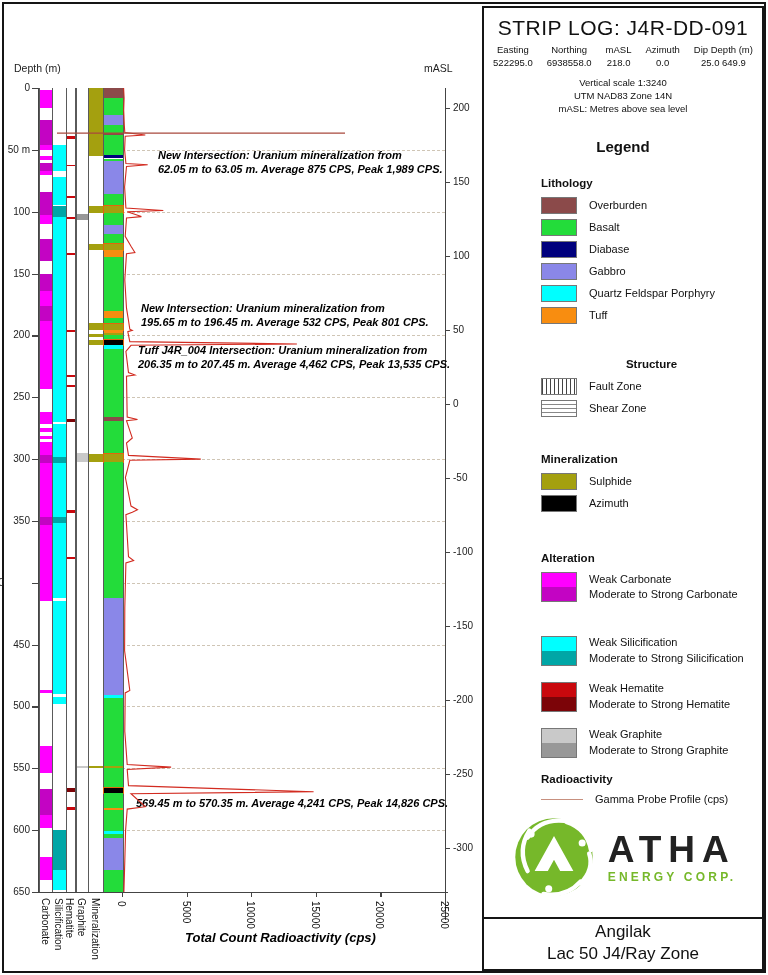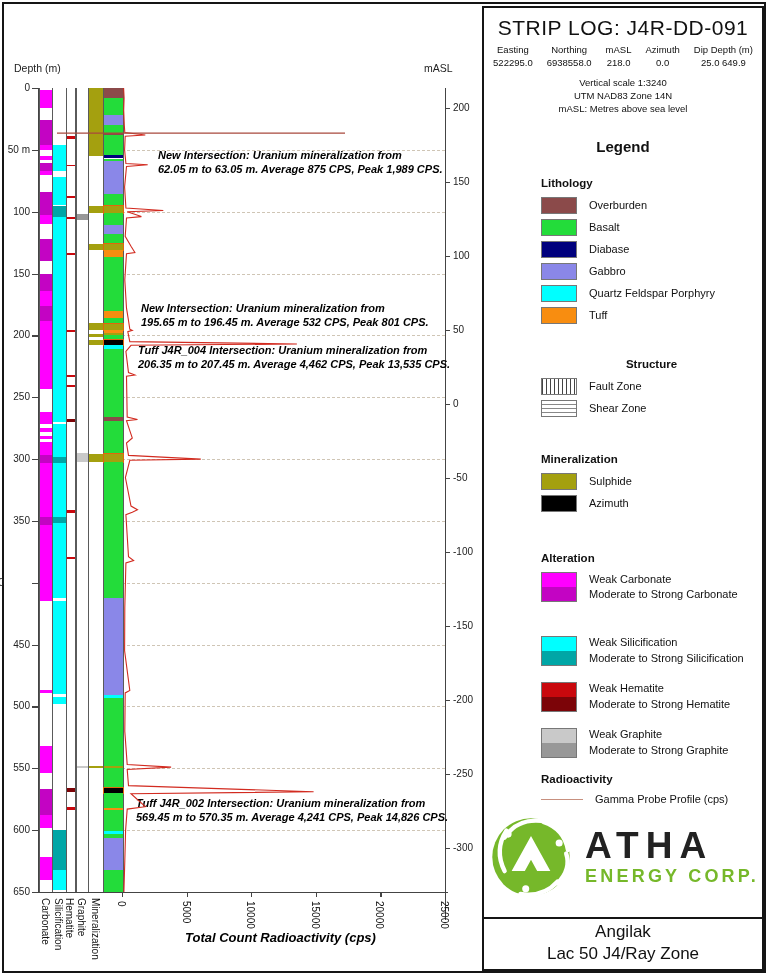--- a/index.html
+++ b/index.html
@@ -34,21 +34,21 @@
   .lg-swatch2{width:34px;height:28px;border:0.5px solid #777;margin-right:12px;flex:0 0 auto;display:flex;flex-direction:column;}
   .lg-swatch2 div{flex:1;}
   .alt-labels{font-size:11px;line-height:1.45;}
   .pat-fault{background:repeating-linear-gradient(90deg,#444 0 1px,#fff 1px 4px);}
   .pat-shear{background:repeating-linear-gradient(180deg,#fff 0 3px,#888 3px 4px),
              repeating-linear-gradient(90deg,#fff 0 6px,rgba(255,255,255,.55) 6px 8px);}
   .lg-line{width:42px;height:0;border-top:1.6px solid #c7907f;margin-right:12px;}
   
   #logo{position:absolute;left:0;right:0;top:805px;display:flex;align-items:center;justify-content:center;gap:10px;}
   #logo-text .brand{font-size:37px;font-weight:bold;letter-spacing:7px;color:#222;line-height:1;}
-  #logo-text .sub{font-size:18px;letter-spacing:3.2px;color:#76b82a;font-weight:bold;margin-top:2px;}
+  #logo-text .sub{font-size:12px;letter-spacing:3.2px;color:#76b82a;font-weight:bold;margin-top:2px;}
   #footerbox .l1{text-align:center;font-size:17px;margin-top:3px;}
   #footerbox .l2{text-align:center;font-size:17px;margin-top:2px;}
 </style>
 </head>
 <body>
 
 <div id="page">
   <div id="frame"></div>
 
   <div class="abs axis-label" style="left:14px;top:62px;">Depth (m)</div>
@@ -262,21 +262,20 @@
       </div>
       <div class="annotation" style="left: 141px; top: 302px;">
         <div>New Intersection: Uranium mineralization from</div>
         <div>195.65 m to 196.45 m. Average 532 CPS, Peak 801 CPS.</div>
       </div>
       <div class="annotation" style="left: 138px; top: 344px;">
         <div>Tuff J4R_004 Intersection: Uranium mineralization from</div>
         <div>206.35 m to 207.45 m. Average 4,462 CPS, Peak 13,535 CPS.</div>
       </div>
       <div class="annotation" style="left: 136px; top: 797px;">
-        <div>Tuff J4R_002 Intersection: Uranium mineralization from</div>
         <div>569.45 m to 570.35 m. Average 4,241 CPS, Peak 14,826 CPS.</div>
       </div>
     </div>
 
   <svg id="trace-svg" class="abs" style="left:0;top:0;" width="768" height="975">
       <polyline points="123.6,88.0 124.1,97.9 123.7,110.3 124.3,125.1 124.8,132.5 145.3,135.0 125.2,136.2 124.6,149.8 125.9,163.5 147.7,164.7 126.5,166.5 124.6,187.0 125.9,208.0 163.3,210.5 127.2,211.7 141.4,216.6 126.5,217.9 125.2,236.4 131.0,246.3 134.9,252.5 126.5,253.7 124.8,279.7 126.5,308.2 128.5,320.5 129.8,329.2 132.3,330.4 127.8,331.7 129.8,341.6 296.9,344.0 131.0,345.3 125.9,351.5 128.5,372.5 134.9,375.0 126.5,376.2 127.2,417.0 137.5,419.5 126.5,420.7 129.8,430.6 132.3,438.0 126.5,443.0 128.5,455.4 200.8,459.1 129.8,460.3 125.4,477.6 131.0,506.1 137.5,509.8 132.3,512.3 125.9,514.7 128.5,556.8 133.6,560.5 125.9,563.0 124.8,607.5 124.6,650.8 129.8,690.4 125.2,692.9 124.8,731.2 127.2,764.6 171.1,767.1 127.2,769.5 128.5,785.6 313.6,791.8 131.0,793.7 145.3,806.7 127.2,809.1 125.6,830.2 124.8,861.1 123.9,892.0" fill="none" stroke="#d22b20" stroke-width="1.1"></polyline>
       <line x1="57" x2="345" y1="133.1476923076923" y2="133.1476923076923" stroke="#a8493c" stroke-width="1.2"></line>
     </svg>
 
   <div id="gamma-title" style="left:185px;top:930px;">Total Count Radioactivity (cps)</div>

